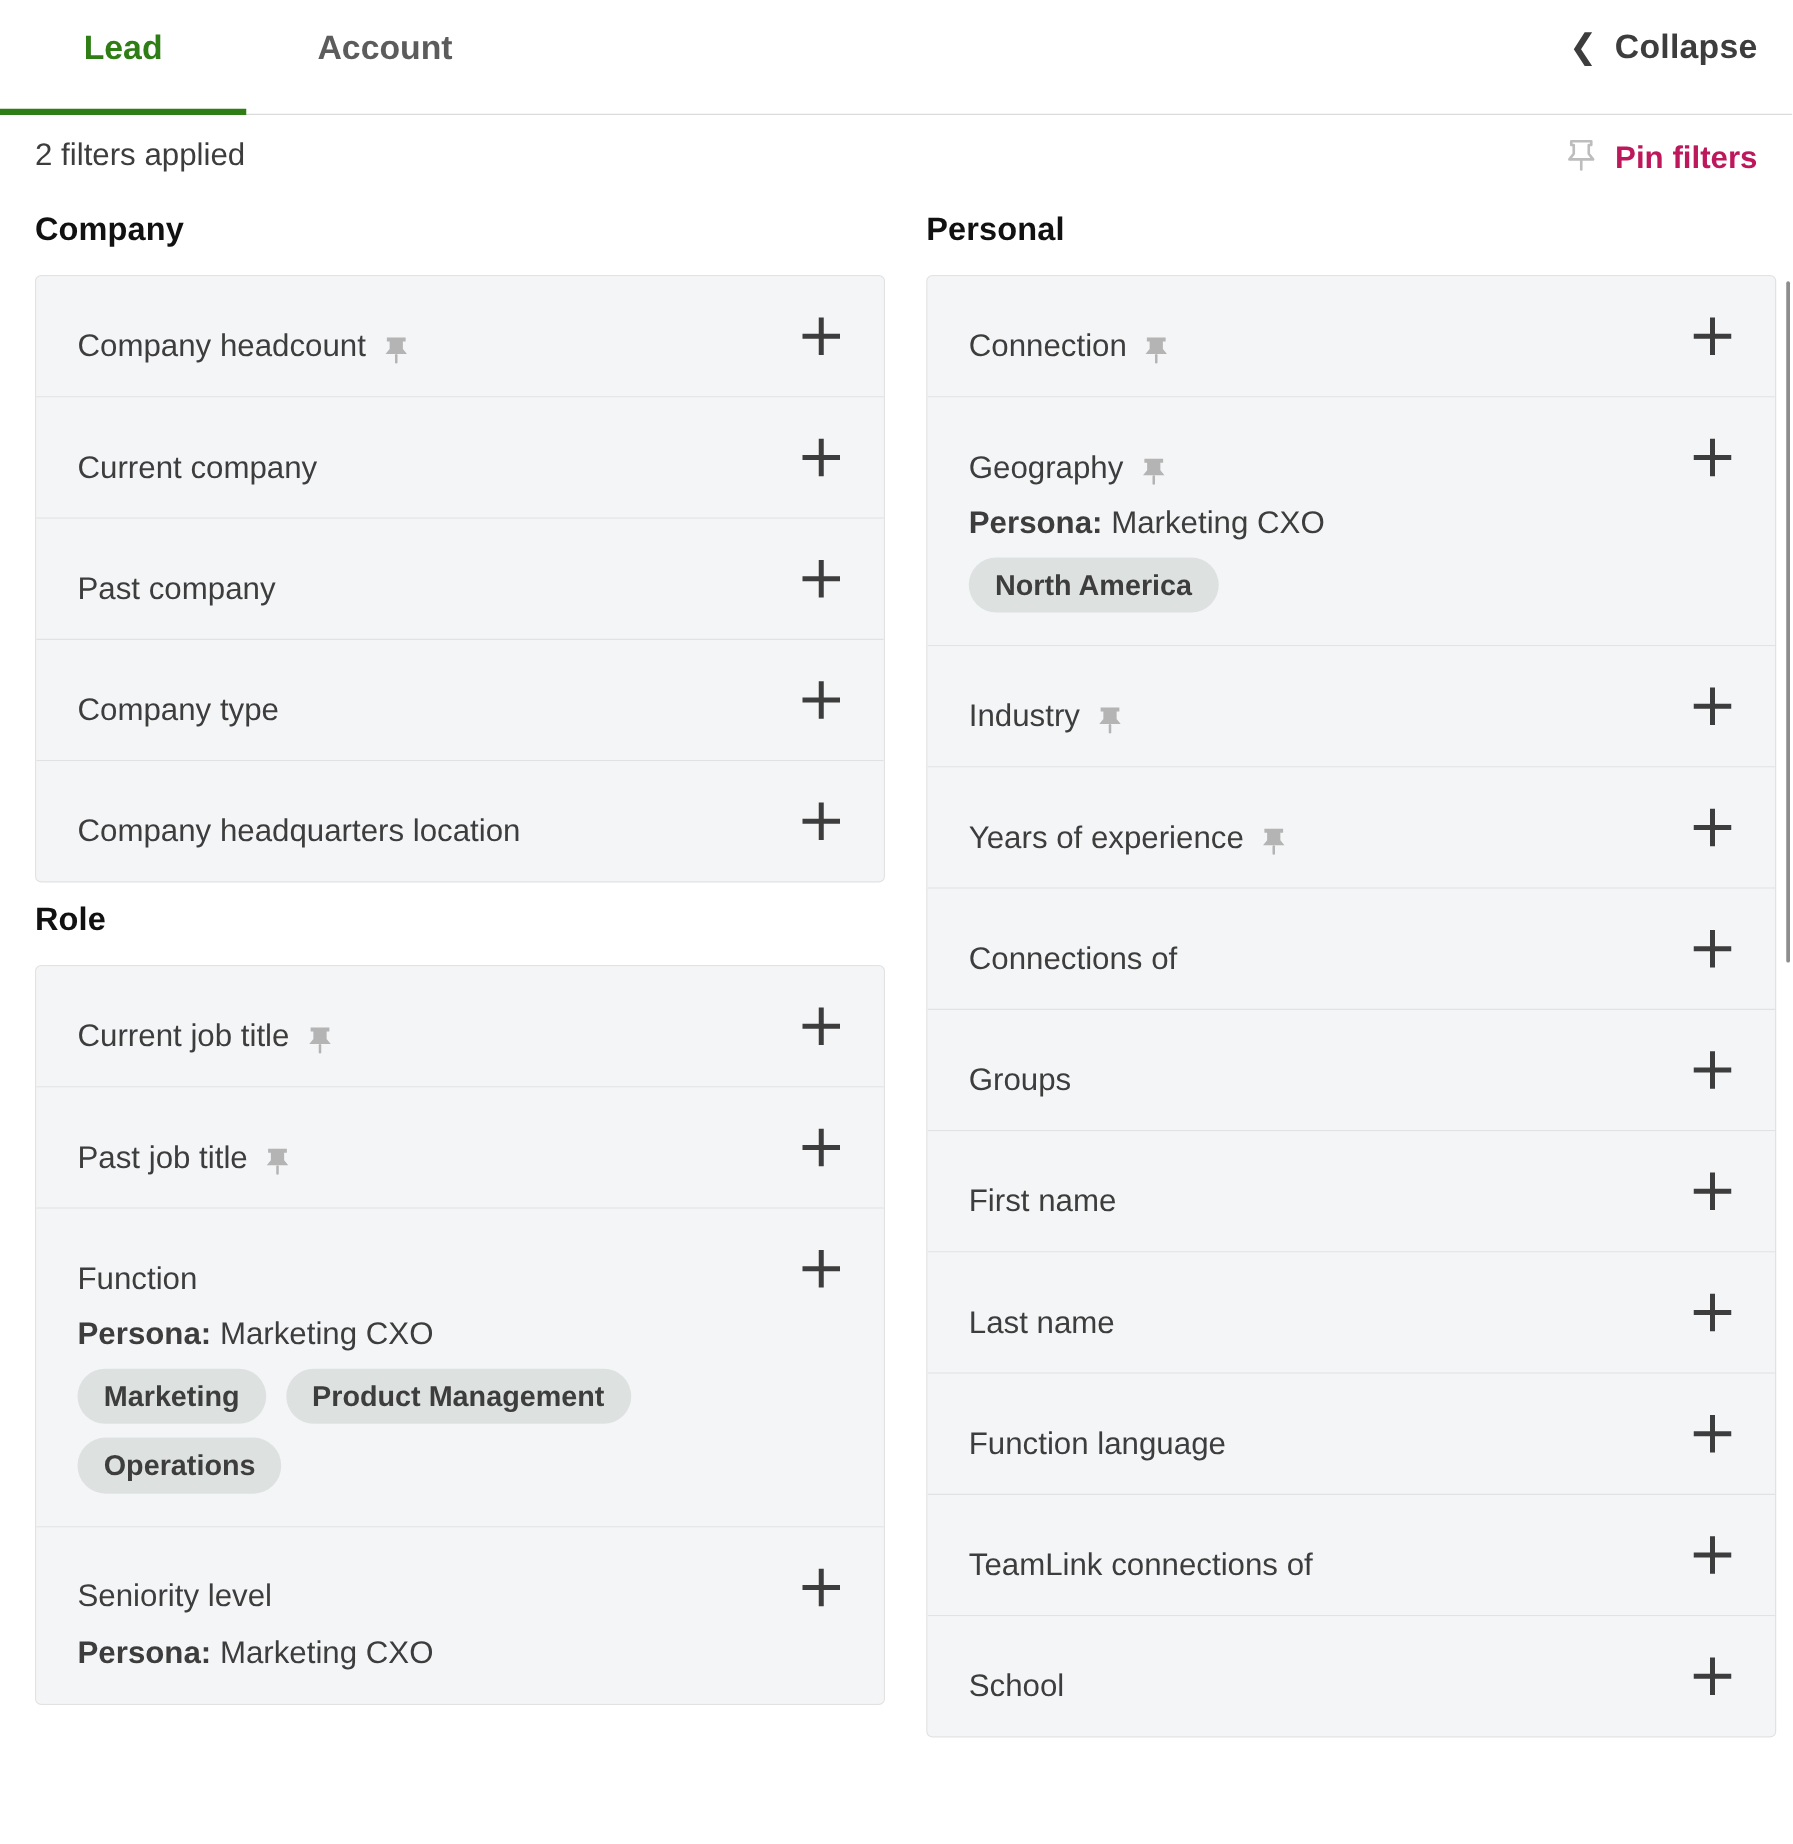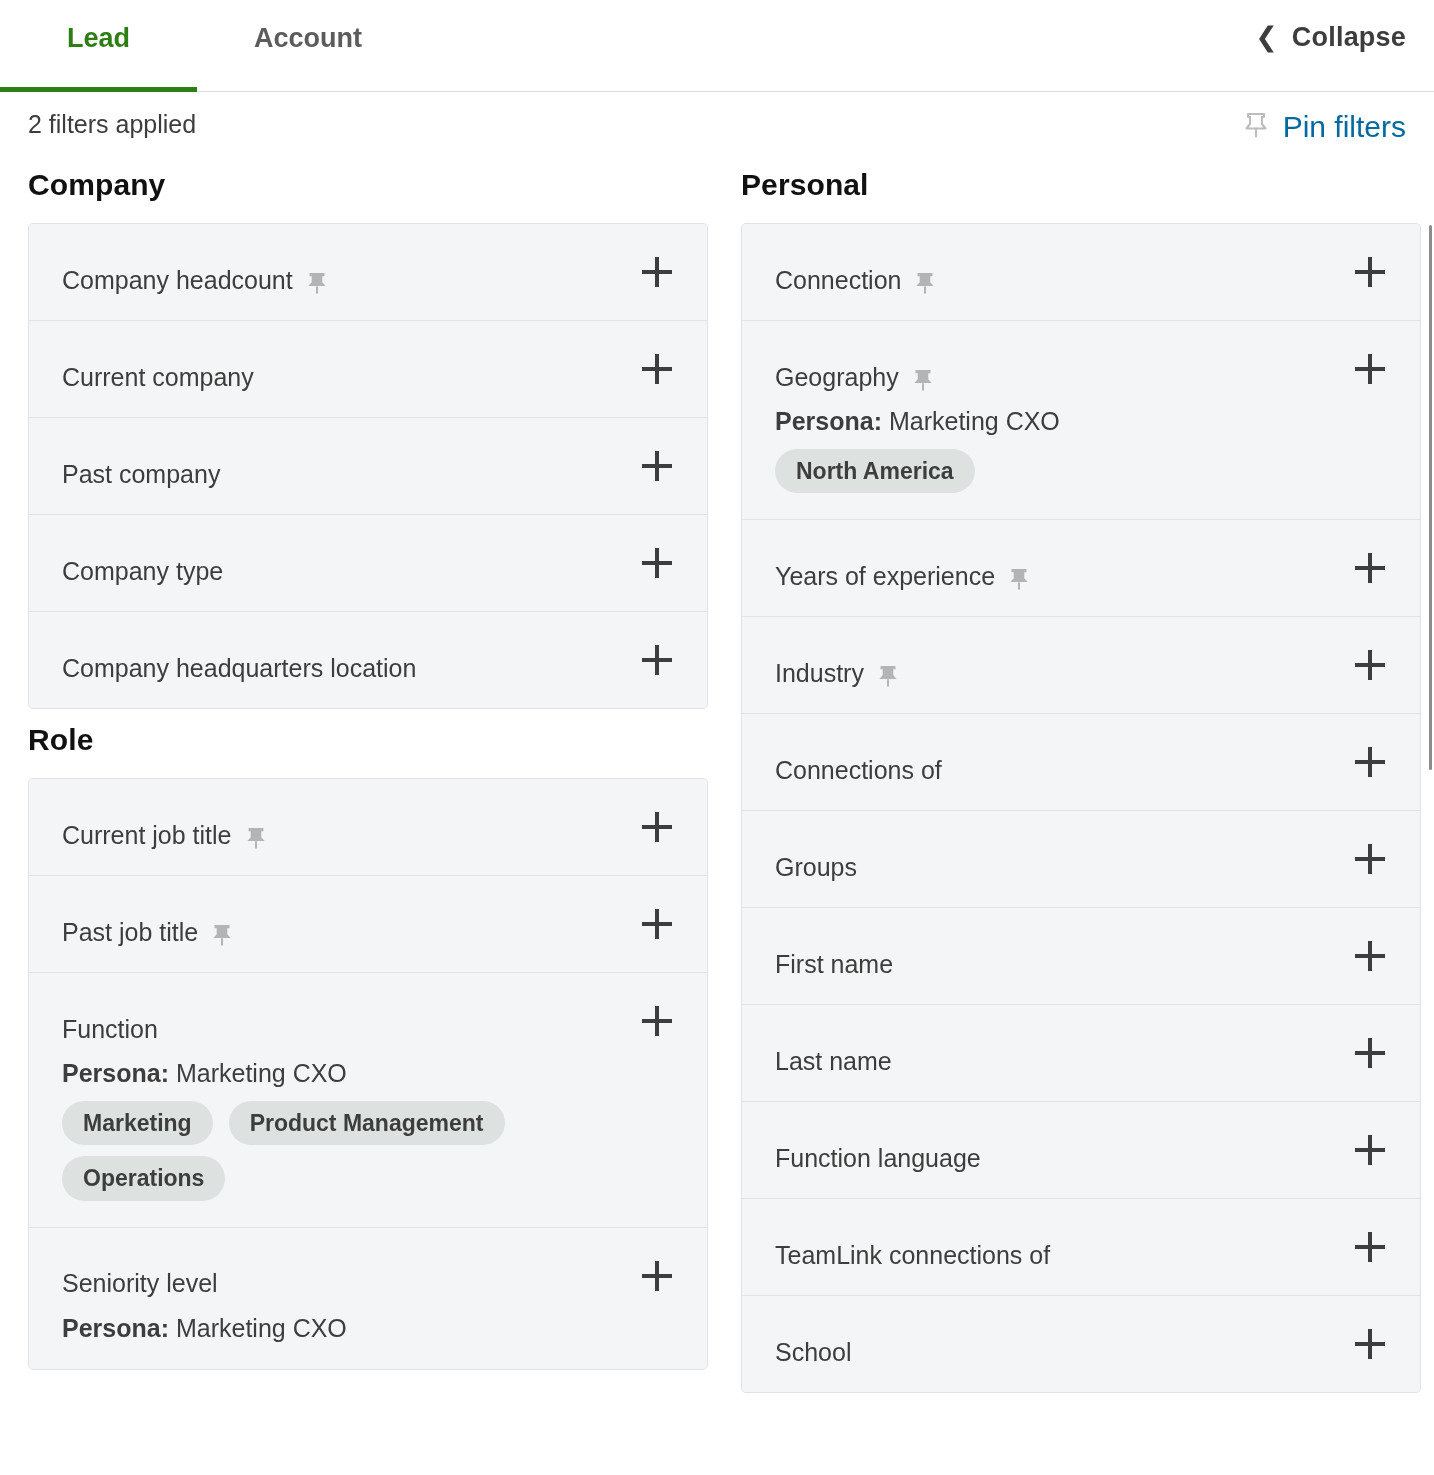--- a/index.html
+++ b/index.html
@@ -100,37 +100,38 @@
     position: absolute;
     right: 28px;
     top: 18px;
     display: flex;
     align-items: center;
     gap: 14px;
     cursor: pointer;
     user-select: none;
   }
   .pin-filters-label {
-    font-size: 30px;
-    color: #0369a1;
+    font-size: 25px;
+    color: #be185d;
+    font-weight: bold;
   }
   .pin-outline-icon { display: block; }
 
   
   .columns {
     position: relative;
     display: flex;
     padding: 0 28px;
     gap: 33px;
     align-items: flex-start;
   }
   .col { width: 680px; flex: 0 0 680px; }
 
   .group-title {
-    font-size: 30px;
+    font-size: 26px;
     font-weight: bold;
     color: #111111;
     margin-top: 14px;
     margin-bottom: 21px;
     letter-spacing: 0.1px;
   }
   .group-title.first { margin-top: 0; }
 
   .card {
     border: 1px solid #e2e2e2;
@@ -412,35 +413,35 @@
             <div class="plus-btn">
               <span class="plus-glyph"></span>
             </div>
             <div class="persona-line"><span class="persona-label">Persona:</span><span class="persona-value"> Marketing CXO</span></div>
             <div class="tags">
               <span class="tag">North America</span>
             </div>
           </div>
           <div class="frow">
             <div class="frow-head">
+              <span class="frow-name">Industry</span>
+              <span class="pin-inline">
+                <svg width="22" height="24" viewBox="0 0 22 24" xmlns="http://www.w3.org/2000/svg">
+                  <path d="M3.5 2 H18.5 V5.2 H16.3 V11.2 L19.6 15.1 H2.4 L5.7 11.2 V5.2 H3.5 Z" fill="#b4b4b4"></path>
+                  <rect x="10" y="15.1" width="2" height="7.6" rx="1" fill="#b4b4b4"></rect>
+                </svg>
+              </span>
+            </div>
+            <div class="plus-btn">
+              <span class="plus-glyph"></span>
+            </div>
+          </div>
+          <div class="frow">
+            <div class="frow-head">
               <span class="frow-name">Years of experience</span>
-              <span class="pin-inline">
-                <svg width="22" height="24" viewBox="0 0 22 24" xmlns="http://www.w3.org/2000/svg">
-                  <path d="M3.5 2 H18.5 V5.2 H16.3 V11.2 L19.6 15.1 H2.4 L5.7 11.2 V5.2 H3.5 Z" fill="#b4b4b4"></path>
-                  <rect x="10" y="15.1" width="2" height="7.6" rx="1" fill="#b4b4b4"></rect>
-                </svg>
-              </span>
-            </div>
-            <div class="plus-btn">
-              <span class="plus-glyph"></span>
-            </div>
-          </div>
-          <div class="frow">
-            <div class="frow-head">
-              <span class="frow-name">Industry</span>
               <span class="pin-inline">
                 <svg width="22" height="24" viewBox="0 0 22 24" xmlns="http://www.w3.org/2000/svg">
                   <path d="M3.5 2 H18.5 V5.2 H16.3 V11.2 L19.6 15.1 H2.4 L5.7 11.2 V5.2 H3.5 Z" fill="#b4b4b4"></path>
                   <rect x="10" y="15.1" width="2" height="7.6" rx="1" fill="#b4b4b4"></rect>
                 </svg>
               </span>
             </div>
             <div class="plus-btn">
               <span class="plus-glyph"></span>
             </div>

